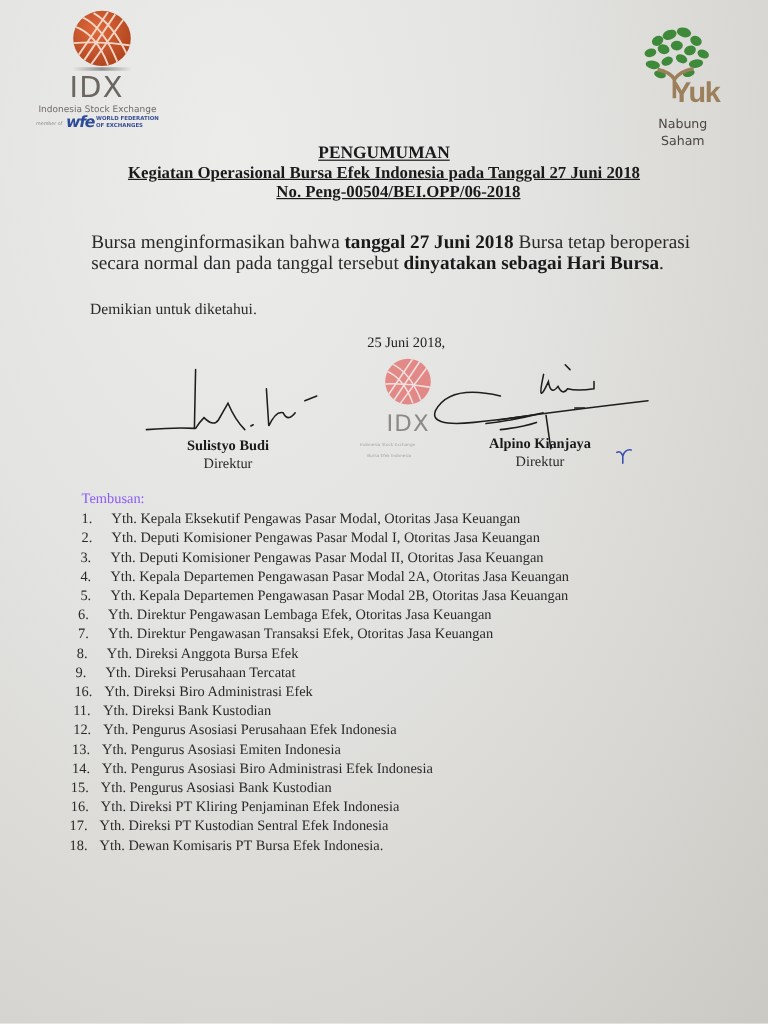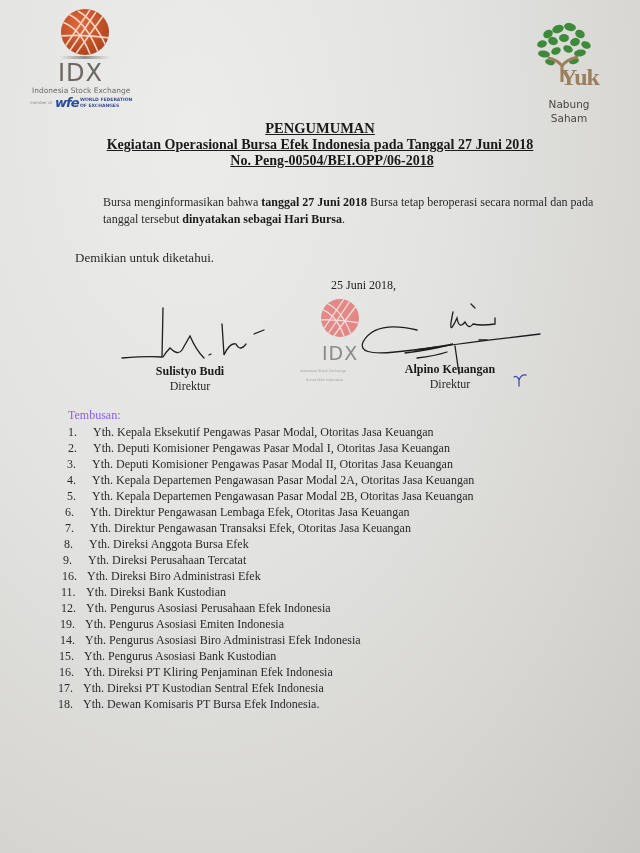--- a/index.html
+++ b/index.html
@@ -19,35 +19,35 @@
   #idx-logo .wordmark { left: 28px; top: 53px; font-family: "DejaVu Sans", sans-serif; font-size: 24px; color: #6c6660; letter-spacing: 1px; }
   #idx-logo .subtitle { left: 2px; top: 80px; font-family: "DejaVu Sans", sans-serif; font-size: 7.5px; color: #6e6a66; white-space: nowrap; }
   #idx-logo .member { left: 0px; top: 94px; font-size: 4px; color: #8b8b8b; font-family: "DejaVu Sans", sans-serif; }
   #idx-logo .wfe { left: 25px; top: 89px; font-family: "DejaVu Sans", sans-serif; font-weight: bold; font-style: italic; font-size: 13px; color: #2e4b9a; letter-spacing: -1px; }
   #idx-logo .wfe-text { left: 50px; top: 91px; font-family: "DejaVu Sans", sans-serif; font-size: 4.5px; font-weight: bold; color: #3a4f93; line-height: 5.5px; width: 60px; }
 
   
   #yuk-logo { left: 528px; top: 22px; width: 90px; height: 95px; }
   #yuk-logo .tree { left: 6px; top: 0px; width: 60px; height: 60px; }
   #yuk-logo .nabung { left: 13px; top: 75px; font-family: "DejaVu Sans", sans-serif; font-size: 10.5px; color: #4b4641; line-height: 14px; text-align: center; width: 56px; }
-  #yuk-logo .yuk-word { left: 32px; top: 42px; font-family: Liberation Serif, serif; font-size: 24px; font-weight: bold; color: #9c7f5b; letter-spacing: -1px; }
+  #yuk-logo .yuk-word { left: 32px; top: 42px; font-family: Liberation Sans, sans-serif; font-size: 24px; font-weight: bold; color: #9c7f5b; letter-spacing: -1px; }
 
   
   .heading { left: 0; width: 640px; text-align: center; font-weight: bold; text-decoration: underline; font-size: 14px; color: #1a1a1a; }
   #h-title { top: 120px; font-size: 14.5px; }
   #h-subject { top: 137px; text-align: center; }
   #h-number { top: 153px; padding-left: 12px; }
 
   
-  #body-para { left: 76px; top: 194px; width: 520px; font-size: 12px; line-height: 17px; color: #2a2a2a; margin-left: 27px; }
+  #body-para { left: 76px; top: 194px; width: 520px; font-size: 16px; line-height: 17px; color: #2a2a2a; }
   #body-para b { color: #1a1a1a; }
   #closing { left: 75px; top: 250px; font-size: 13px; color: #2a2a2a; }
 
   
-  #sign-date { left: 306px; top: 278px; font-size: 12px; color: #222; margin-left: 25px; }
+  #sign-date { left: 306px; top: 278px; font-size: 12px; color: #222; }
   #stamp { left: 290px; top: 298px; width: 110px; height: 100px; }
   #stamp .ball { left: 30px; top: 0px; width: 40px; height: 40px; opacity: .75; }
   #stamp .wordmark { left: 32px; top: 44px; font-family: "DejaVu Sans", sans-serif; font-size: 19px; color: #8c8987; letter-spacing: 1px; }
   #stamp .fine1, #stamp .fine2 { font-family: "DejaVu Sans", sans-serif; font-size: 3.5px; color: #a8a6a4; white-space: nowrap; }
   #stamp .fine1 { left: 10px; top: 71px; }
   #stamp .fine2 { left: 16px; top: 80px; }
 
   #sig-left { left: 118px; top: 300px; width: 180px; height: 65px; }
   #sig-right { left: 335px; top: 300px; width: 210px; height: 75px; }
 
@@ -182,21 +182,21 @@
     <path d="M120 46 L124 74"></path>
     <path d="M144 40 L152 40"></path>
   </g>
 </svg>
 
 <div id="signer-left" class="abs signer">
   <div class="name">Sulistyo Budi</div>
   <div class="role">Direktur</div>
 </div>
 <div id="signer-right" class="abs signer">
-  <div class="name">Alpino Keuangan</div>
+  <div class="name">Alpino Kianjaya</div>
   <div class="role">Direktur</div>
 </div>
 <svg id="paraf" class="abs" viewBox="0 0 16 16">
   <path d="M2 5 Q5 3 7 8 L7 14 M7 8 Q9 2 14 3" stroke="#3b4fb0" stroke-width="1.3" fill="none" stroke-linecap="round"></path>
 </svg>
 
 <div id="cc-label" class="abs">Tembusan:</div>
 <div id="cc-list" class="abs">
   <div class="cc-item" style="left:68px;top:0px">
       <span class="num">1.</span>
@@ -240,21 +240,21 @@
     </div>
   <div class="cc-item" style="left:61px;top:160px">
       <span class="num">11.</span>
       <span class="txt" style="left:25px">Yth. Direksi Bank Kustodian</span>
     </div>
   <div class="cc-item" style="left:61px;top:176px">
       <span class="num">12.</span>
       <span class="txt" style="left:25px">Yth. Pengurus Asosiasi Perusahaan Efek Indonesia</span>
     </div>
   <div class="cc-item" style="left:60px;top:192px">
-      <span class="num">19.</span>
+      <span class="num">13.</span>
       <span class="txt" style="left:25px">Yth. Pengurus Asosiasi Emiten Indonesia</span>
     </div>
   <div class="cc-item" style="left:60px;top:208px">
       <span class="num">14.</span>
       <span class="txt" style="left:25px">Yth. Pengurus Asosiasi Biro Administrasi Efek Indonesia</span>
     </div>
   <div class="cc-item" style="left:59px;top:224px">
       <span class="num">15.</span>
       <span class="txt" style="left:25px">Yth. Pengurus Asosiasi Bank Kustodian</span>
     </div>

